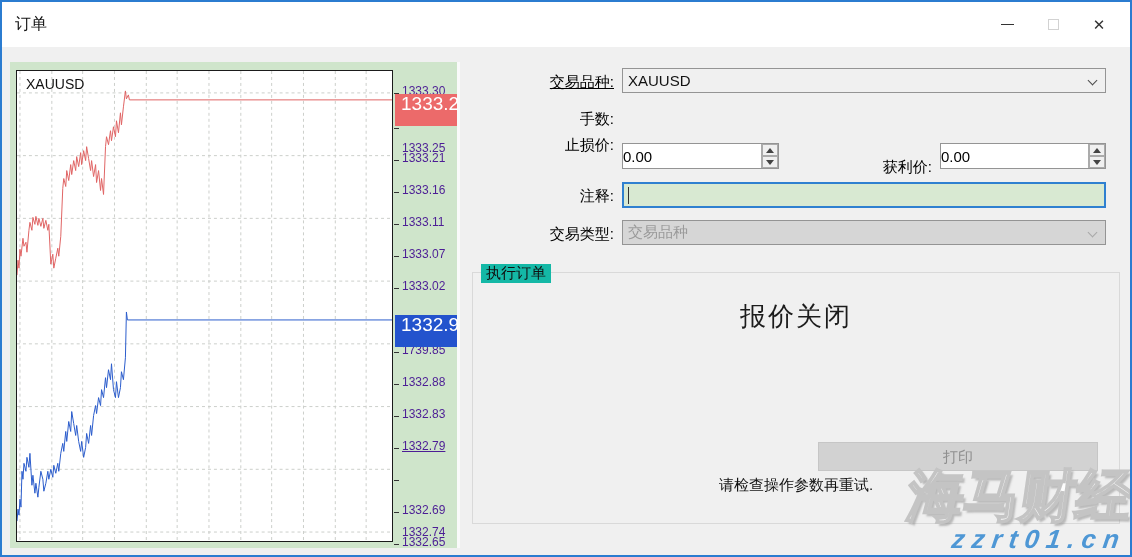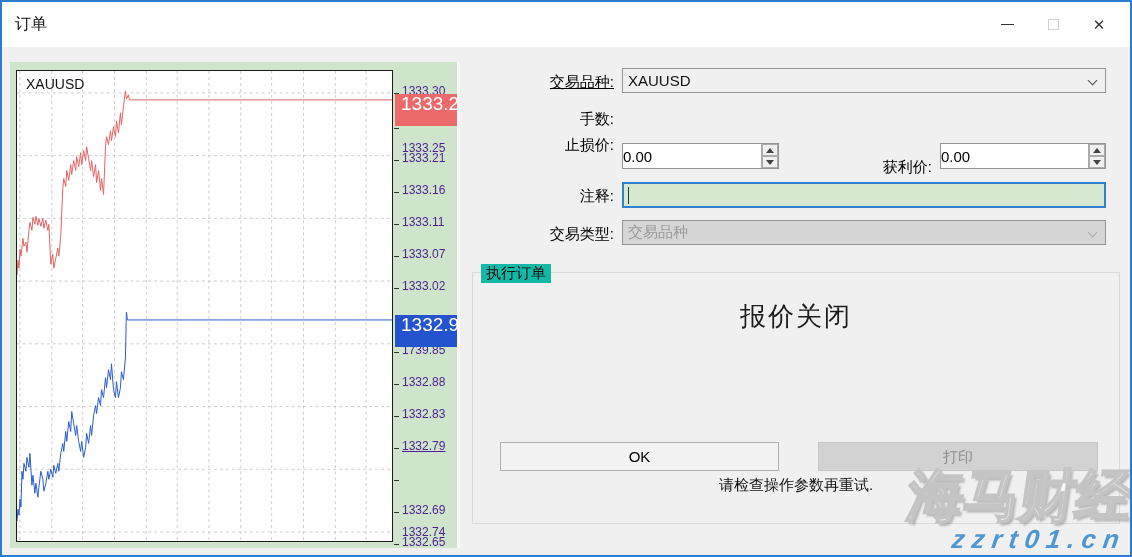--- a/index.html
+++ b/index.html
@@ -194,21 +194,20 @@
   </div>
 
   <div class="field combo disabled" style="left:620px;top:218px;width:484px;height:25px;">
     <span>交易品种</span>
     <span class="chev"></span>
   </div>
 
   <div class="groupbox">
     <span class="group-title">执行订单</span>
     <div class="quote-status">报价关闭</div>
-    <div class="btn ok-btn">OK</div>
     <div class="btn print-btn">打印</div>
     <div class="status-msg">请检查操作参数再重试.</div>
   </div>
 
   <div class="watermark">
     <div class="wm1">海马财经</div>
     <div class="wm2" id="wm2" style="color: rgb(78, 151, 213);">zzrt01.cn</div>
   </div>
 
 </div>

